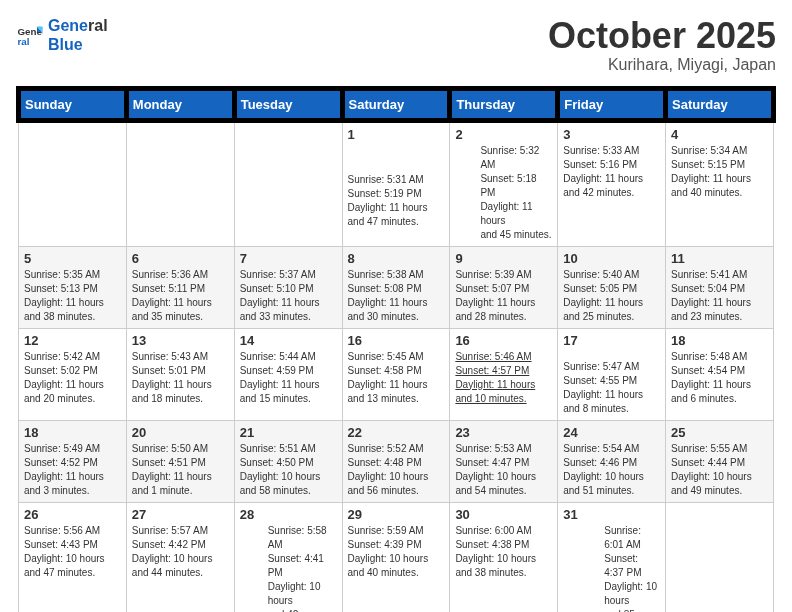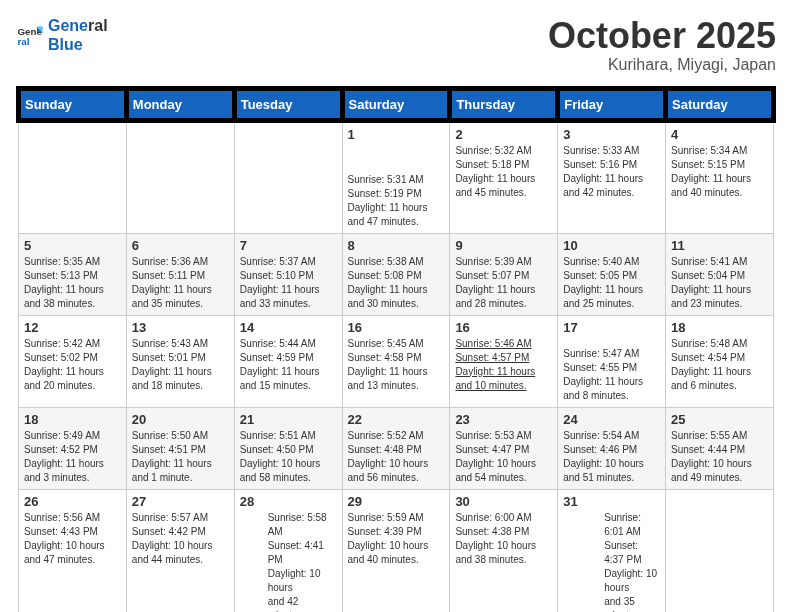--- a/index.html
+++ b/index.html
@@ -129,21 +129,21 @@
         <td class="empty-cell"></td>
         <td>
           <span class="day-number">1</span>
           <div class="day-info" style="white-space: pre-line; margin-top: 31px;">Sunrise: 5:31 AM
 Sunset: 5:19 PM
 Daylight: 11 hours
 and 47 minutes.</div>
         </td>
         <td>
           <span class="day-number">2</span>
-          <div class="day-info" style="white-space: pre-line;">Sunrise: 5:32 AM
+          <div class="day-info" style="white-space: pre-line; margin-left: 25px;">Sunrise: 5:32 AM
 Sunset: 5:18 PM
 Daylight: 11 hours
 and 45 minutes.</div>
         </td>
         <td>
           <span class="day-number">3</span>
           <div class="day-info" style="white-space: pre-line;">Sunrise: 5:33 AM
 Sunset: 5:16 PM
 Daylight: 11 hours
 and 42 minutes.</div>

